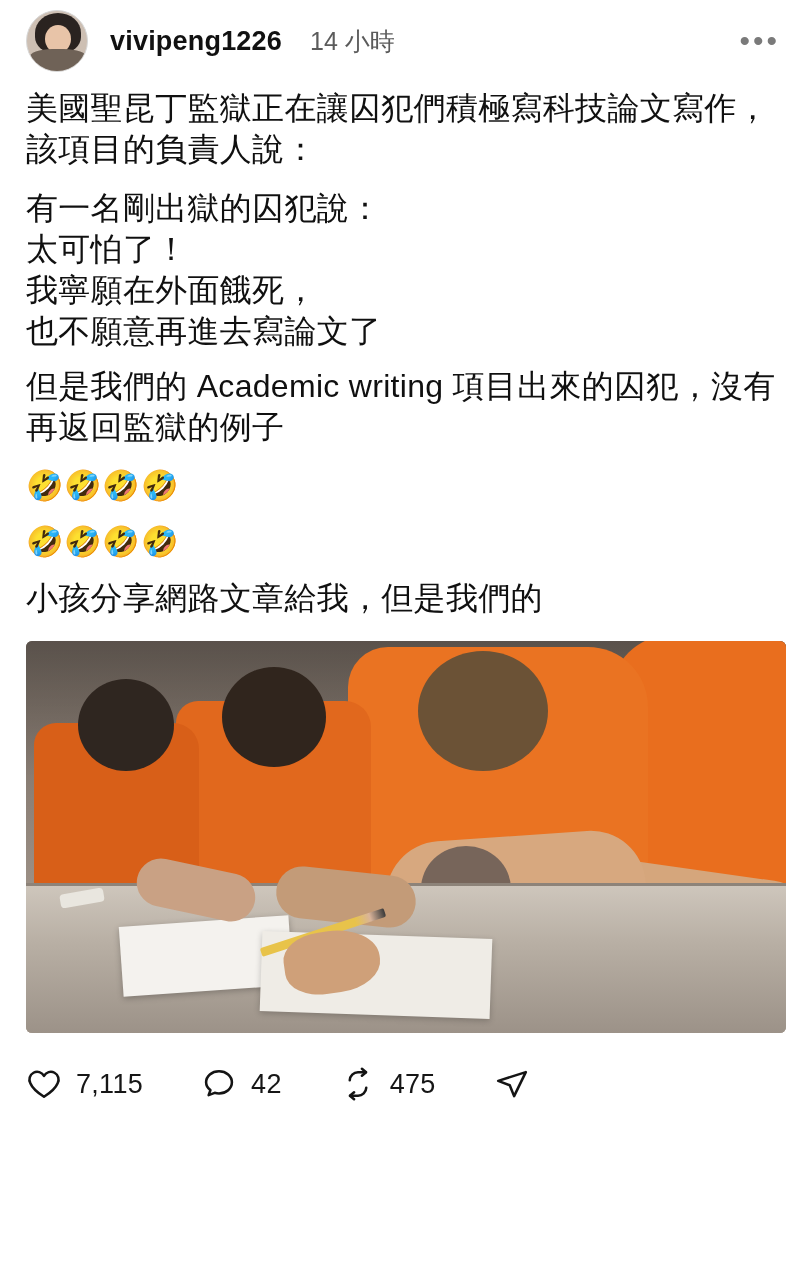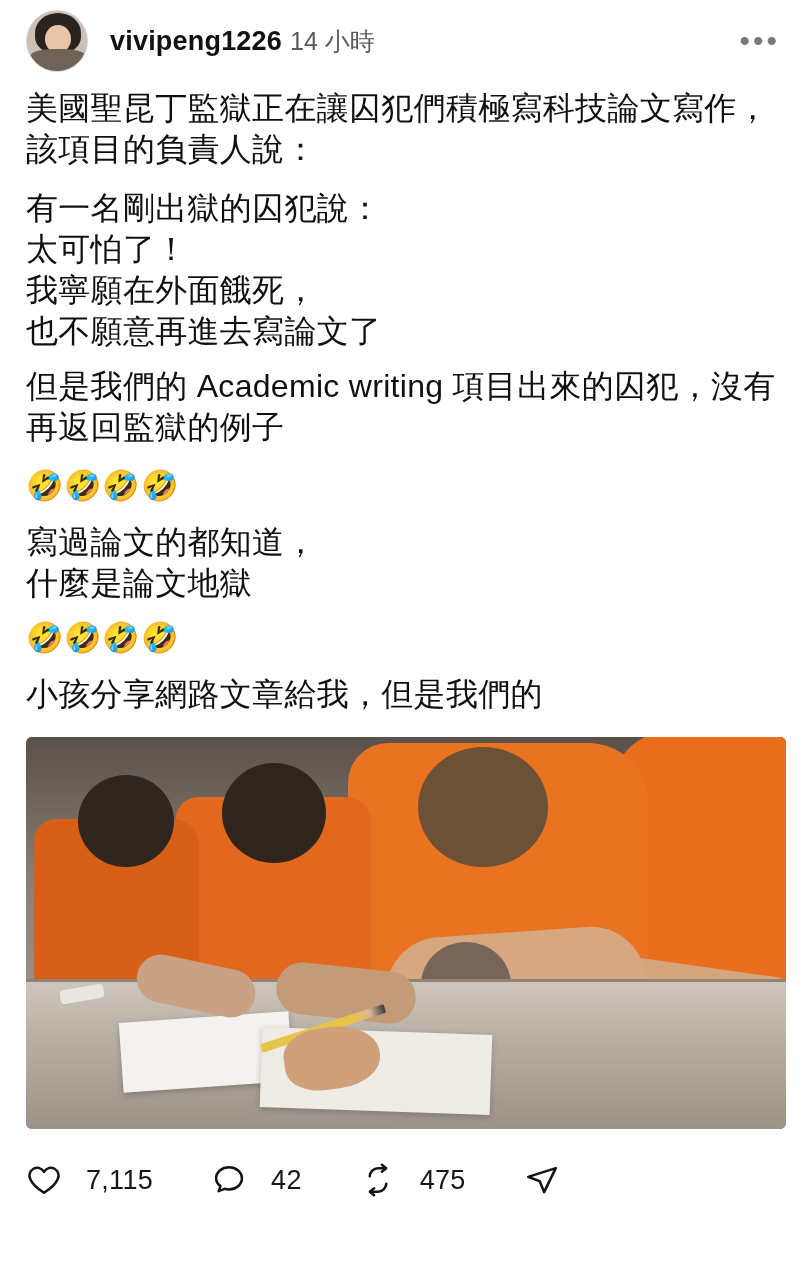--- a/index.html
+++ b/index.html
@@ -67,21 +67,21 @@
   .username {
     font-size: 27px;
     font-weight: 700;
     letter-spacing: .2px;
     margin-left: 22px;
     color: #111;
   }
   .timestamp {
     font-size: 25px;
     color: #5b5b5b;
-    margin-left: 8px;
+    margin-left: 28px;
     font-weight: 400;
   }
   .spacer { flex: 1 1 auto; }
   .more-icon {
     font-size: 30px;
     color: #7a7a7a;
     letter-spacing: 3px;
     line-height: 12px;
     padding-right: 6px;
     user-select: none;
@@ -224,21 +224,20 @@
     align-items: center;
     height: 86px;
     padding-top: 16px;
     gap: 0;
   }
   .action {
     display: flex;
     align-items: center;
     margin-right: 58px;
     cursor: pointer;
-    gap: 10px;
   }
   .action .count {
     font-size: 27px;
     color: #161616;
     margin-left: 14px;
     font-weight: 400;
     letter-spacing: .3px;
   }
   .ico { width: 36px; height: 36px; display:block; }
   .ico svg { width: 36px; height: 36px; display: block; }
@@ -263,22 +262,20 @@
 
   <div class="post-body">
     <p class="para">美國聖昆丁監獄正在讓囚犯們積極寫科技論文寫作，
 該項目的負責人說：</p>
     <p class="para tight">有一名剛出獄的囚犯說：
 太可怕了！
 我寧願在外面餓死，
 也不願意再進去寫論文了</p>
     <p class="para">但是我們的 Academic writing 項目出來的囚犯，沒有再返回監獄的例子</p>
     <p class="emoji-row">🤣🤣🤣🤣</p>
-    <p class="para tight">寫過論文的都知道，
-什麼是論文地獄</p>
     <p class="emoji-row">🤣🤣🤣🤣</p>
     <p class="para">小孩分享網路文章給我，但是我們的</p>
   </div>
 
   <div class="photo-wrap">
     <div class="photo">
       <div class="inmate i4"></div>
       <div class="inmate i3"></div>
       <div class="inmate i2"></div>
       <div class="inmate i1"></div>

